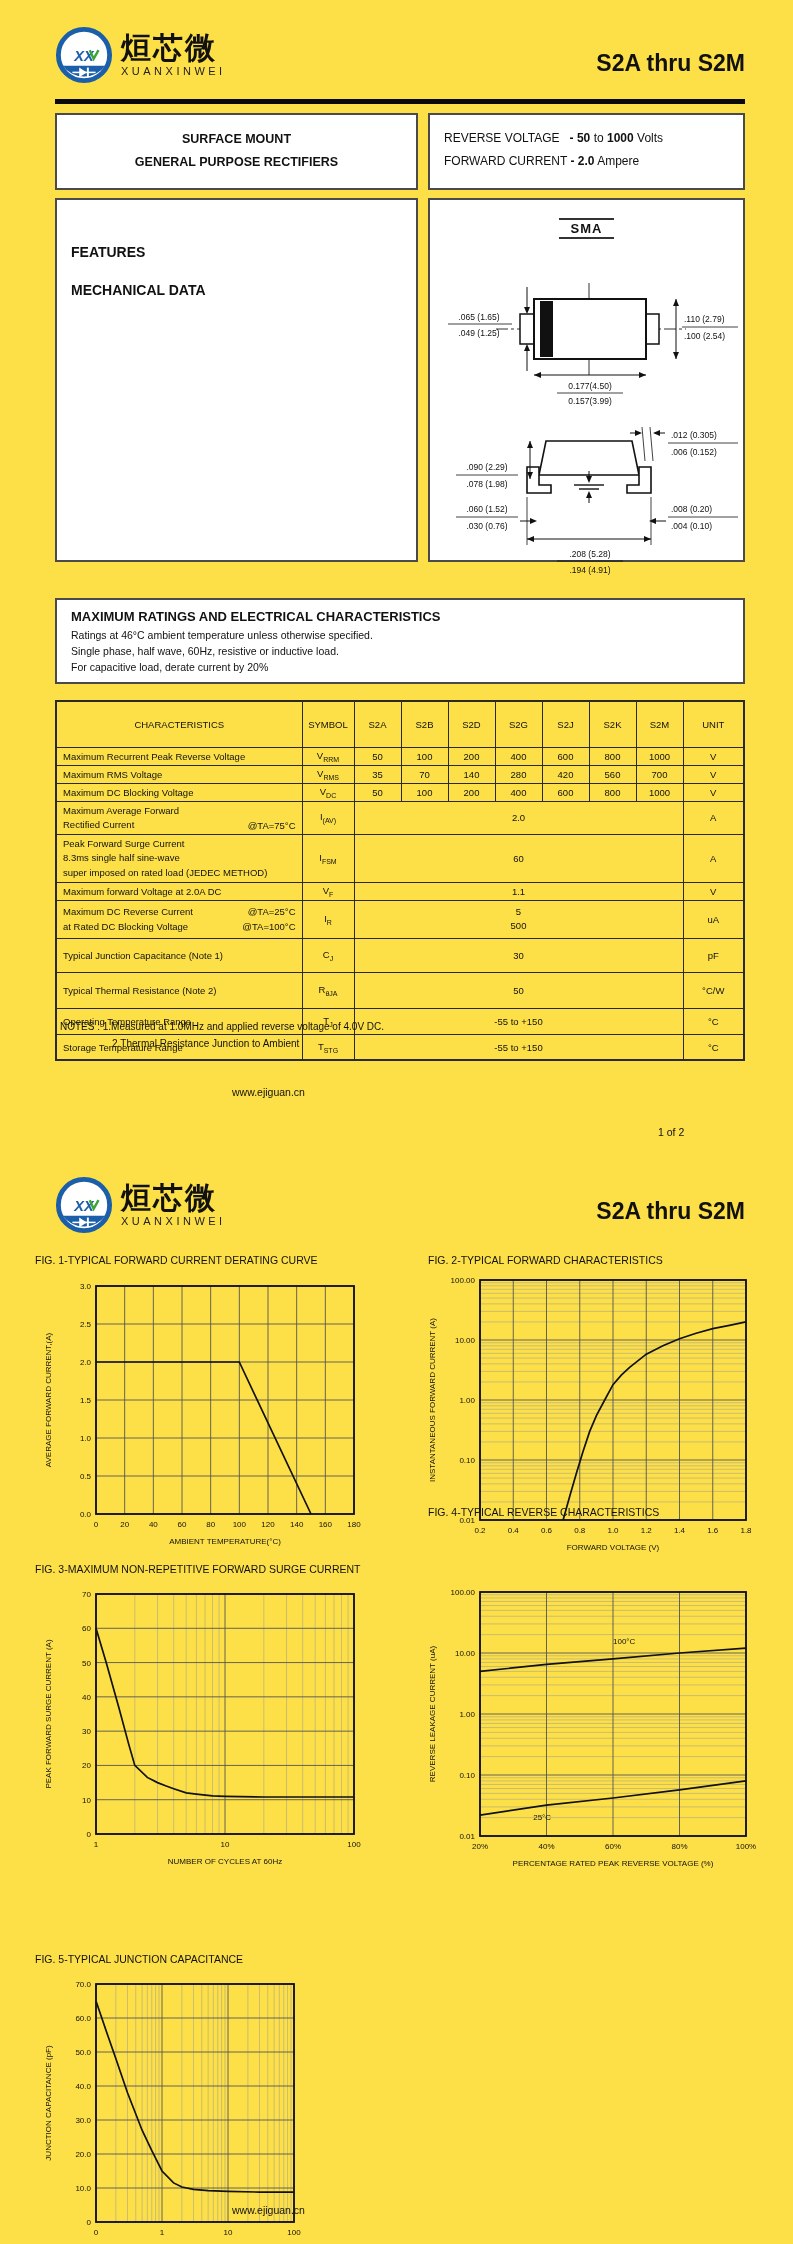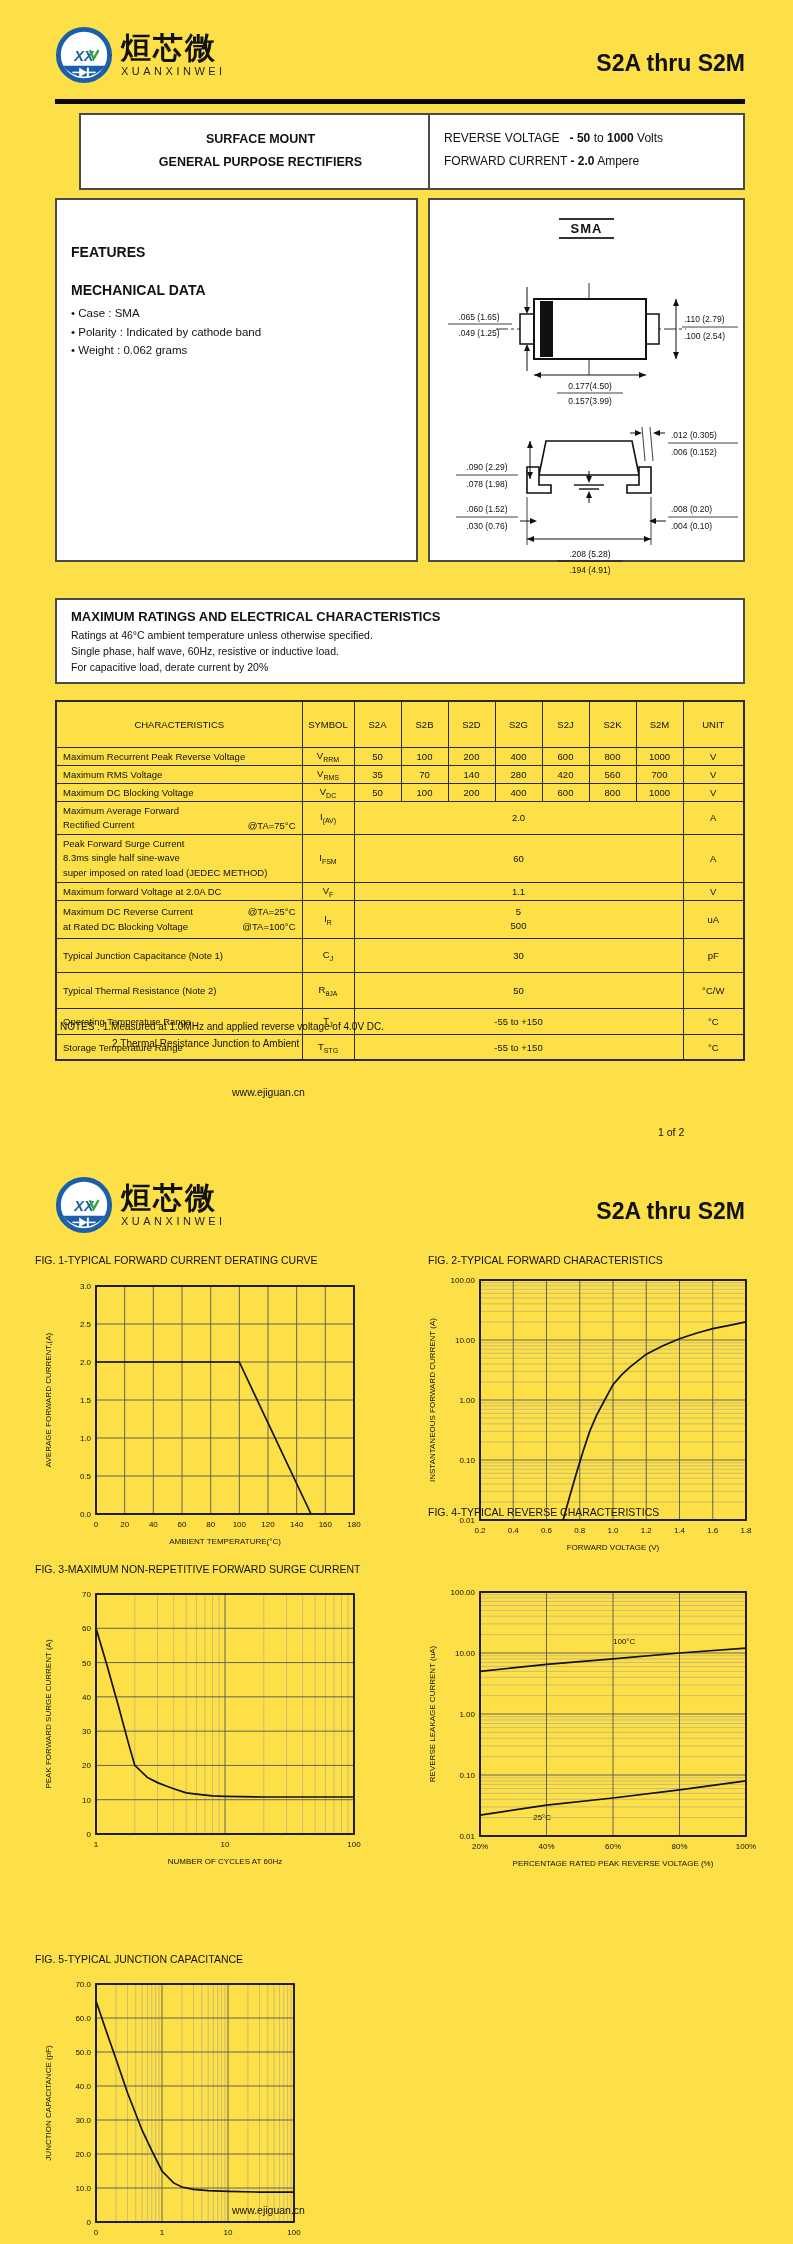--- a/index.html
+++ b/index.html
@@ -71,21 +71,21 @@
       <line x1="34" y1="43" x2="34" y2="53" stroke="#fff" stroke-width="2"></line>
     </svg>
     <div>
       <div class="brand-cn">烜芯微</div>
       <div class="brand-en">XUANXINWEI</div>
     </div>
   </div>
   <div class="abs doc-title" style="right:48px;top:50px;">S2A thru S2M</div>
   <div class="abs rule" style="left:55px;top:99px;width:690px;"></div>
 
-  <div class="abs bx banner-left" style="left:55px;top:113px;width:363px;height:77px;margin-left:24px;">
+  <div class="abs bx banner-left" style="left:55px;top:113px;width:363px;height:77px;">
     <div>SURFACE MOUNT</div>
     <div>GENERAL PURPOSE RECTIFIERS</div>
   </div>
   <div class="abs bx banner-right" style="left:428px;top:113px;width:317px;height:77px;">
     <div>
       <span>REVERSE VOLTAGE</span>&nbsp;&nbsp;
       <b>- 50</b>
       <span>to</span>
       <b>1000</b>
       <span>Volts</span>
@@ -93,25 +93,20 @@
     <div>
       <span>FORWARD CURRENT</span>
       <b>- 2.0</b>
       <span>Ampere</span>
     </div>
   </div>
 
   <div class="abs bx" style="left:55px;top:198px;width:363px;height:364px;padding:44px 14px 0 14px;">
     <div class="feat-head">FEATURES</div>
     <div class="feat-head" style="margin-top:22px;">MECHANICAL DATA</div>
-    <ul class="blist">
-      <li>Case :    SMA</li>
-      <li>Polarity : Indicated by cathode band</li>
-      <li>Weight :  0.062 grams</li>
-    </ul>
   </div>
 
   <div class="abs bx" style="left:428px;top:198px;width:317px;height:364px;text-align:center;padding-top:18px;">
     <span class="sma-tag">SMA</span>
 
     
     <svg width="306" height="140" viewBox="0 0 306 140" style="margin:28px auto 0 auto;">
       <line x1="62" y1="62" x2="252" y2="62" stroke="#333" stroke-width="1" stroke-dasharray="12 3 3 3"></line>
       <line x1="155" y1="16" x2="155" y2="108" stroke="#333" stroke-width="1"></line>
       <rect x="86" y="47" width="14" height="30" fill="#fff" stroke="#111" stroke-width="1.5"></rect>

